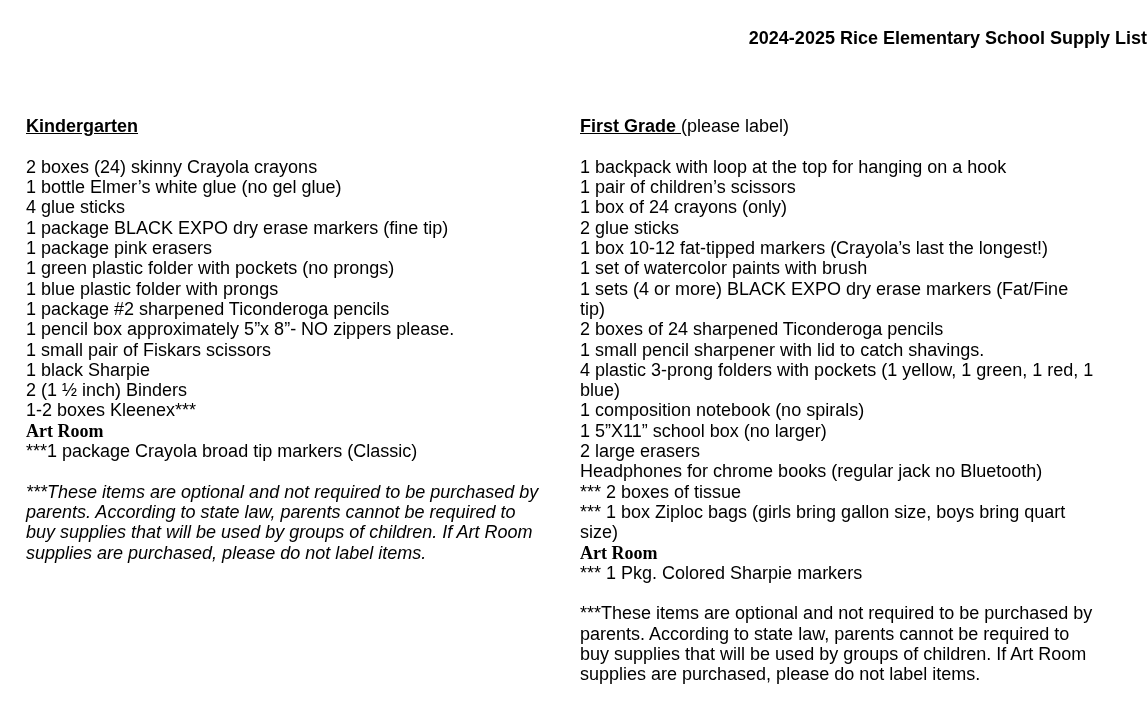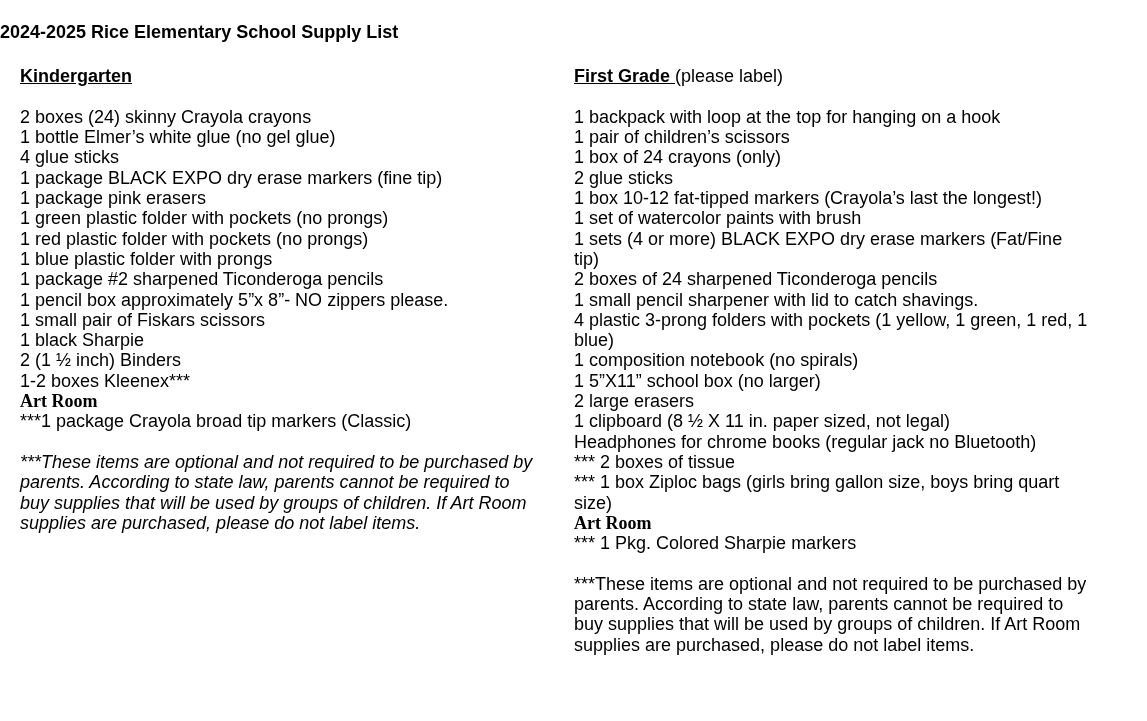--- a/index.html
+++ b/index.html
@@ -7,28 +7,28 @@
     width: 1147px;
     height: 721px;
     background: #ffffff;
     color: #000000;
     font-family: "Liberation Sans", "DejaVu Sans", sans-serif;
     font-size: 18px;
     line-height: 20.3px;
     overflow: hidden;
   }
   .doc-title {
-    text-align: left;
+    text-align: right;
     font-weight: 700;
-    padding-top: 22px;
+    padding-top: 28px;
   }
   .columns {
     display: flex;
-    margin-top: 24px;
-    padding-left: 20px;
+    margin-top: 68px;
+    padding-left: 26px;
   }
   .col-k { width: 518px; margin-right: 36px; }
   .col-f { width: 516px; }
   .heading {
     font-weight: 700;
     text-decoration: underline;
     white-space: pre-wrap;
   }
   .heading-note { font-weight: 400; }
   .items { margin-top: 20.3px; }
@@ -45,21 +45,20 @@
 
   <section class="col-k">
     <div><span class="heading">Kindergarten</span><span class="heading-note"></span></div>
     <div class="items">
         <div class="line">2 boxes (24) skinny Crayola crayons</div>
         <div class="line">1 bottle Elmer’s white glue (no gel glue)</div>
         <div class="line">4 glue sticks</div>
         <div class="line">1 package BLACK EXPO dry erase markers (fine tip)</div>
         <div class="line">1 package pink erasers</div>
         <div class="line">1 green plastic folder with pockets (no prongs)</div>
-        <div class="line">1 red plastic folder with pockets (no prongs)</div>
         <div class="line">1 blue plastic folder with prongs</div>
         <div class="line">1 package #2 sharpened Ticonderoga pencils</div>
         <div class="line">1 pencil box approximately 5”x 8”- NO zippers please.</div>
         <div class="line">1 small pair of Fiskars scissors</div>
         <div class="line">1 black Sharpie</div>
         <div class="line">2 (1 ½ inch) Binders</div>
         <div class="line">1-2 boxes Kleenex***</div>
       </div>
     <div class="section-heading">Art Room</div>
     <div>
@@ -77,21 +76,20 @@
         <div class="line">2 glue sticks</div>
         <div class="line">1 box 10-12 fat-tipped markers (Crayola’s last the longest!)</div>
         <div class="line">1 set of watercolor paints with brush</div>
         <div class="line">1 sets (4 or more) BLACK EXPO dry erase markers (Fat/Fine tip)</div>
         <div class="line">2 boxes of 24 sharpened Ticonderoga pencils</div>
         <div class="line">1 small pencil sharpener with lid to catch shavings.</div>
         <div class="line">4 plastic 3-prong folders with pockets (1 yellow, 1 green, 1 red, 1 blue)</div>
         <div class="line">1 composition notebook (no spirals)</div>
         <div class="line">1 5”X11” school box (no larger)</div>
         <div class="line">2 large erasers</div>
-        <div class="line">1 clipboard (8 ½ X 11 in. paper sized, not legal)</div>
         <div class="line">Headphones for chrome books (regular jack no Bluetooth)</div>
         <div class="line">*** 2 boxes of tissue</div>
         <div class="line">*** 1 box Ziploc bags (girls bring gallon size, boys bring quart size)</div>
       </div>
     <div class="section-heading">Art Room</div>
     <div>
         <div class="line">*** 1 Pkg. Colored Sharpie markers</div>
       </div>
     <div class="note">***These items are optional and not required to be purchased by parents. According to state law, parents cannot be required to buy supplies that will be used by groups of children. If Art Room supplies are purchased, please do not label items.</div>
   </section>

